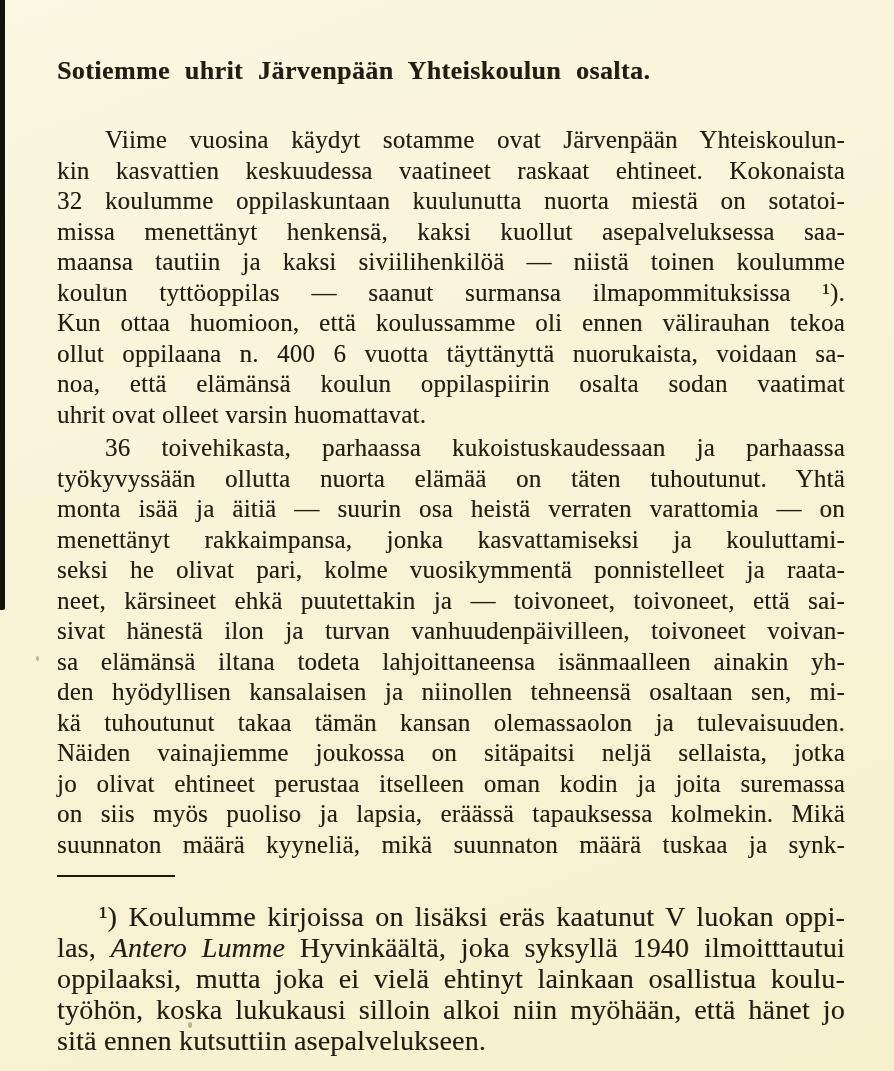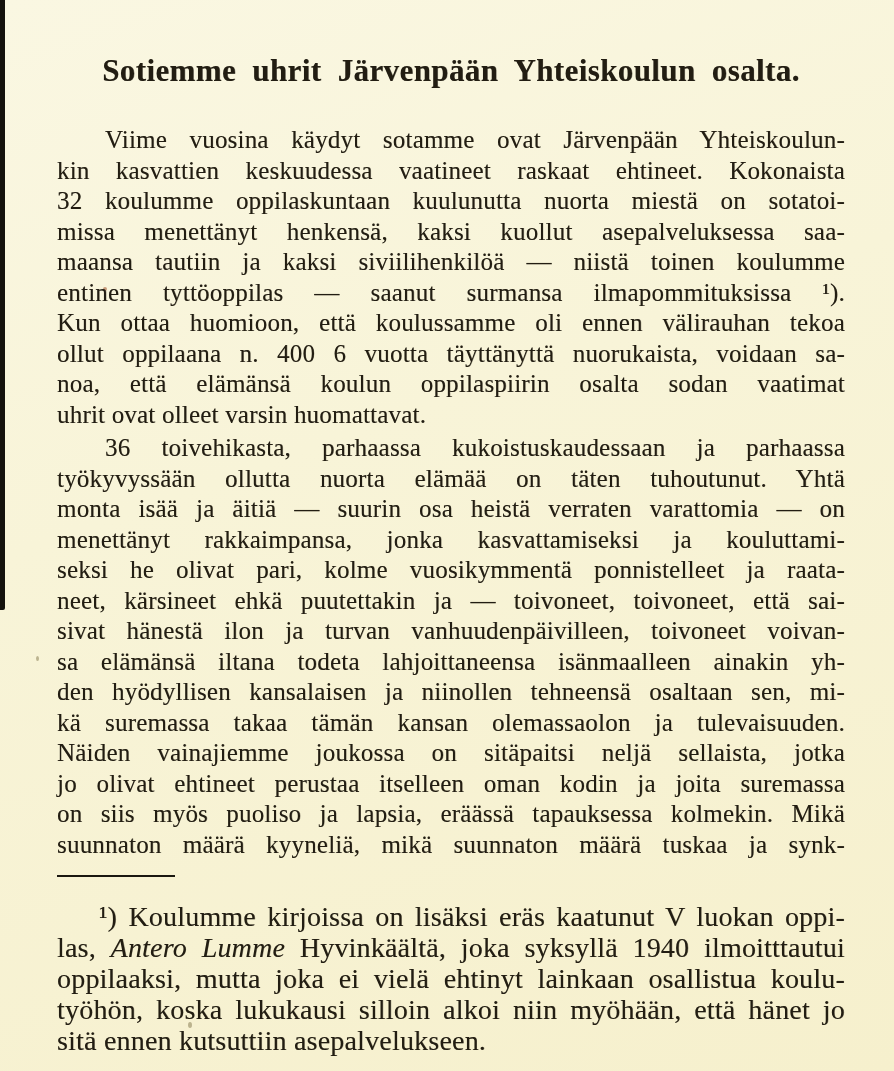--- a/index.html
+++ b/index.html
@@ -24,24 +24,23 @@
   .speck.s2 { left:36px; top:656px; width:3px; height:5px; }
   .speck.s3 { left:188px; top:1022px; width:4px; height:6px; }
   .content {
     position: absolute;
     left: 57px; top: 0;
     width: 788px;
     padding-top: 50px;
   }
   .title {
     margin: 0 0 33px 0;
-    font-size: 31px;
+    font-size: 26px;
     font-weight: bold;
     line-height: 42px;
-    text-align: center;
     letter-spacing: 0.4px;
     word-spacing: 8px;
     white-space: nowrap;
     text-shadow: 0.4px 0.4px 0 rgba(20,16,8,0.45);
   }
   .line {
     font-size: 25px;
     line-height: 30.5px;
     text-align: justify;
     -moz-text-align-last: justify;
@@ -78,38 +77,38 @@
 
   <div class="content">
     <h1 class="title">Sotiemme uhrit Järvenpään Yhteiskoulun osalta.</h1>
 
     <div class="para">
       <div class="line indent">Viime vuosina käydyt sotamme ovat Järvenpään Yhteiskoulun-</div>
       <div class="line">kin kasvattien keskuudessa vaatineet raskaat ehtineet. Kokonaista</div>
       <div class="line">32 koulumme oppilaskuntaan kuulunutta nuorta miestä on sotatoi-</div>
       <div class="line">missa menettänyt henkensä, kaksi kuollut asepalveluksessa saa-</div>
       <div class="line">maansa tautiin ja kaksi siviilihenkilöä — niistä toinen koulumme</div>
-      <div class="line">entinen tyttöoppilas — saanut surmansa ilmapommituksissa ¹).</div>
+      <div class="line">koulun tyttöoppilas — saanut surmansa ilmapommituksissa ¹).</div>
       <div class="line">Kun ottaa huomioon, että koulussamme oli ennen välirauhan tekoa</div>
       <div class="line">ollut oppilaana n. 400 6 vuotta täyttänyttä nuorukaista, voidaan sa-</div>
       <div class="line">noa, että elämänsä koulun oppilaspiirin osalta sodan vaatimat</div>
       <div class="line para-end">uhrit ovat olleet varsin huomattavat.</div>
     </div>
 
     <div class="para">
       <div class="line indent">36 toivehikasta, parhaassa kukoistuskaudessaan ja parhaassa</div>
       <div class="line">työkyvyssään ollutta nuorta elämää on täten tuhoutunut. Yhtä</div>
       <div class="line">monta isää ja äitiä — suurin osa heistä verraten varattomia — on</div>
       <div class="line">menettänyt rakkaimpansa, jonka kasvattamiseksi ja kouluttami-</div>
       <div class="line">seksi he olivat pari, kolme vuosikymmentä ponnistelleet ja raata-</div>
       <div class="line">neet, kärsineet ehkä puutettakin ja — toivoneet, toivoneet, että sai-</div>
       <div class="line">sivat hänestä ilon ja turvan vanhuudenpäivilleen, toivoneet voivan-</div>
       <div class="line">sa elämänsä iltana todeta lahjoittaneensa isänmaalleen ainakin yh-</div>
       <div class="line">den hyödyllisen kansalaisen ja niinollen tehneensä osaltaan sen, mi-</div>
-      <div class="line">kä suremassa takaa tämän kansan olemassaolon ja tulevaisuuden.</div>
+      <div class="line">kä tuhoutunut takaa tämän kansan olemassaolon ja tulevaisuuden.</div>
       <div class="line">Näiden vainajiemme joukossa on sitäpaitsi neljä sellaista, jotka</div>
       <div class="line">jo olivat ehtineet perustaa itselleen oman kodin ja joita suremassa</div>
       <div class="line">on siis myös puoliso ja lapsia, eräässä tapauksessa kolmekin. Mikä</div>
       <div class="line">suunnaton määrä kyyneliä, mikä suunnaton määrä tuskaa ja synk-</div>
     </div>
 
     <div class="footnote-rule"></div>
 
     <div class="footnote">
       <div class="line indent">¹) Koulumme kirjoissa on lisäksi eräs kaatunut V luokan oppi-</div>

